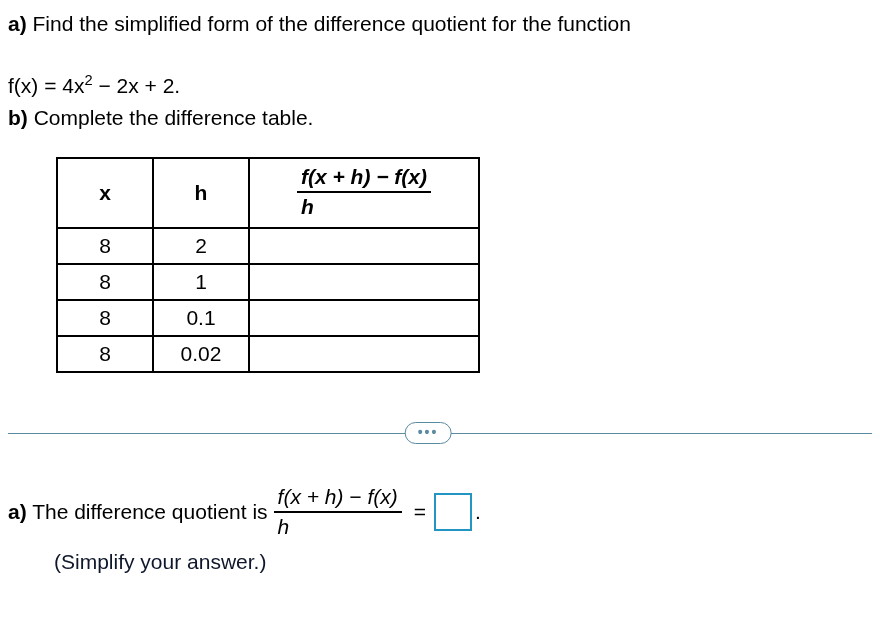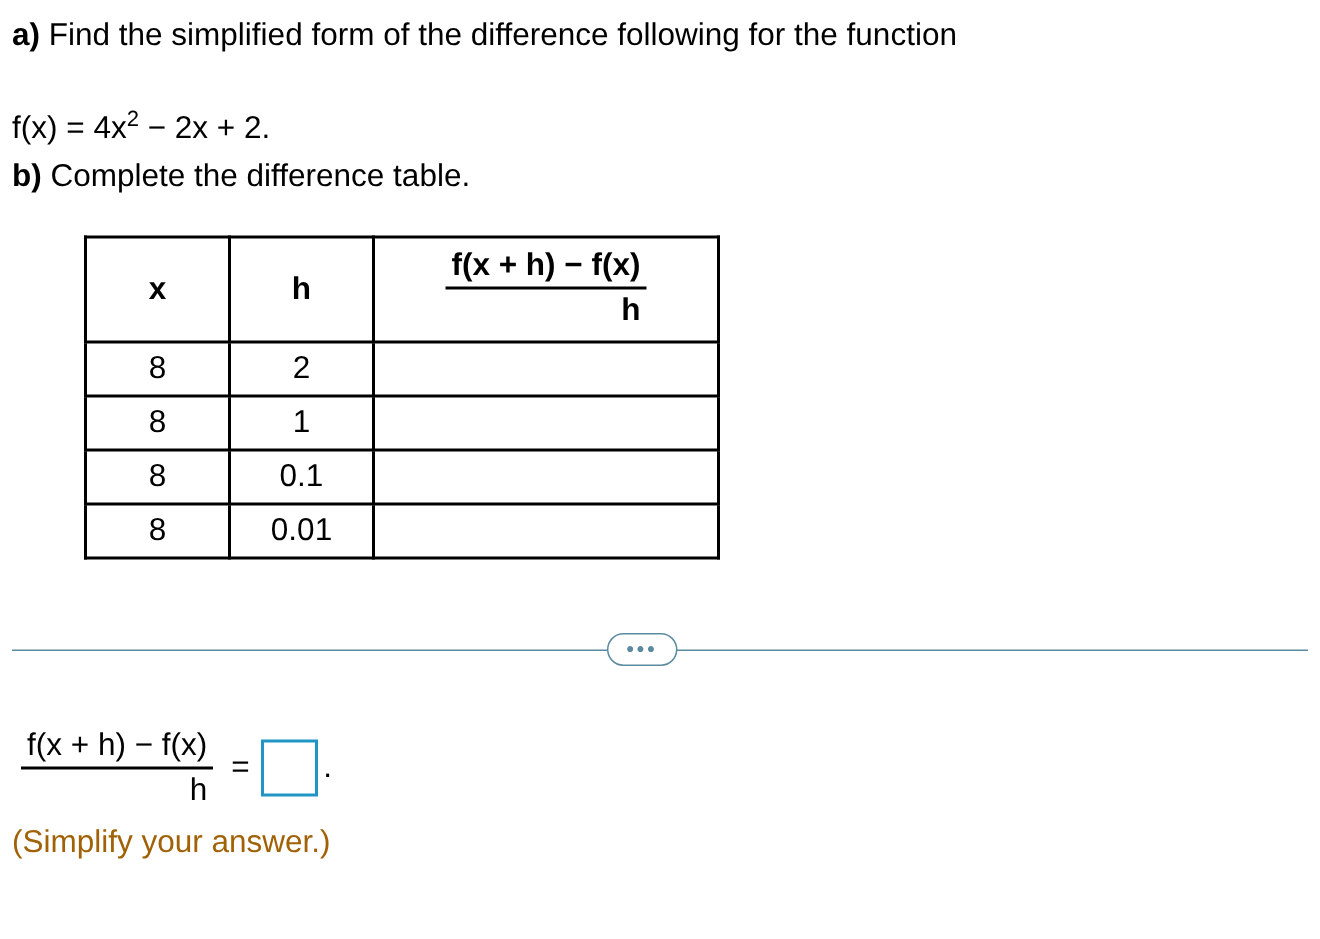--- a/index.html
+++ b/index.html
@@ -39,22 +39,23 @@
     }
     th.col-x, td.col-x { width: 92px; }
     th.col-h, td.col-h { width: 92px; }
     th.col-q, td.col-q { width: 226px; }
     td { height: 32px; }
     th.hdr { font-weight: bold; }
     th.col-q { padding: 6px 0 8px 0; }
     .frac {
       display: inline-block;
       vertical-align: middle;
-      text-align: right;
+      text-align: left;
       line-height: 1.15;
+      font-style: italic;
     }
     .frac .num {
       display: block;
       padding: 0 4px 2px 4px;
       border-bottom: 2px solid #000;
     }
     .frac .den {
       display: block;
       padding: 2px 4px 0 4px;
     }
@@ -107,29 +108,30 @@
       height: 34px;
       border: 2px solid #2196c4;
       background: #fff;
       vertical-align: middle;
       margin: 0 2px;
     }
     .period {
       margin-left: 1px;
     }
     .hint {
-      color: #a16207;
+      color: #0f172a;
       margin-top: 10px;
+      margin-left: 46px;
     }
   </style>
 </head>
 <body>
 
 <div class="problem-text">
-  <span class="bold">a)</span><span> Find the simplified form of the difference following for the function</span>
+  <span class="bold">a)</span><span> Find the simplified form of the difference quotient for the function</span>
 </div>
 
 <div class="function-line">
   <span>f(x) = 4x</span><sup>2</sup><span> − 2x + 2.</span>
 </div>
 
 <div class="problem-text">
   <span class="bold">b)</span><span> Complete the difference table.</span>
 </div>
 
@@ -156,33 +158,36 @@
       <td class="col-h">1</td>
       <td class="col-q"></td>
     </tr>
     <tr>
       <td class="col-x">8</td>
       <td class="col-h">0.1</td>
       <td class="col-q"></td>
     </tr>
     <tr>
       <td class="col-x">8</td>
-      <td class="col-h">0.01</td>
+      <td class="col-h">0.02</td>
       <td class="col-q"></td>
     </tr>
   </tbody>
     </table>
 </div>
 
 <div class="divider-row">
   <div class="divider-line"></div>
   <div class="ellipsis-pill">•••</div>
 </div>
 
 <div class="answer-line">
+  <span class="pre">
+    <span class="bold">a)</span><span> The difference quotient is </span>
+  </span>
   <span class="answer-frac-wrap">
     <span class="frac">
       <span class="num">f(x + h) − f(x)</span>
       <span class="den">h</span>
     </span>
   </span>
   <span class="equals">=</span>
   <span class="answer-box"></span>
   <span class="period">.</span>
 </div>

